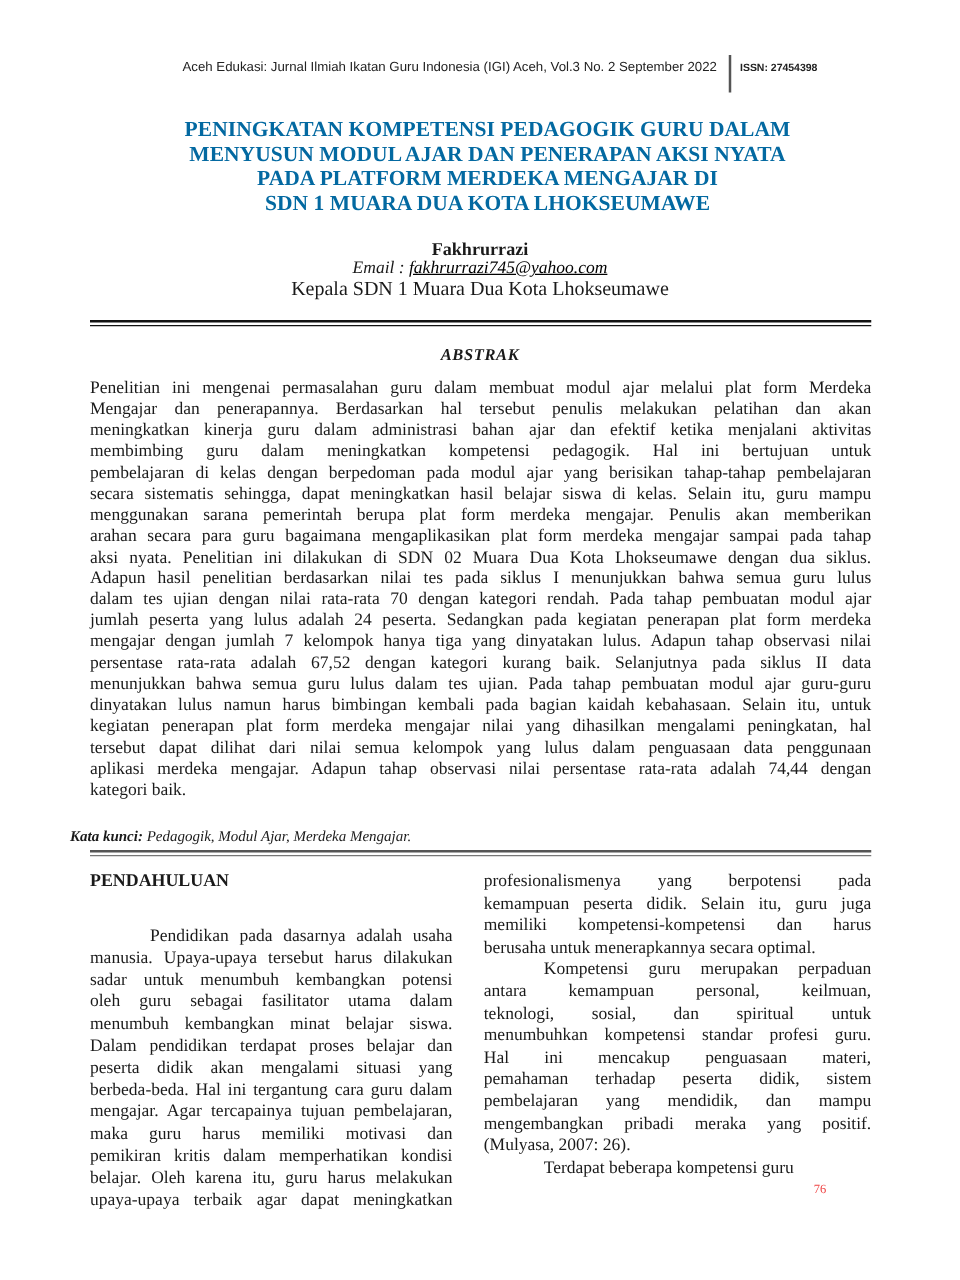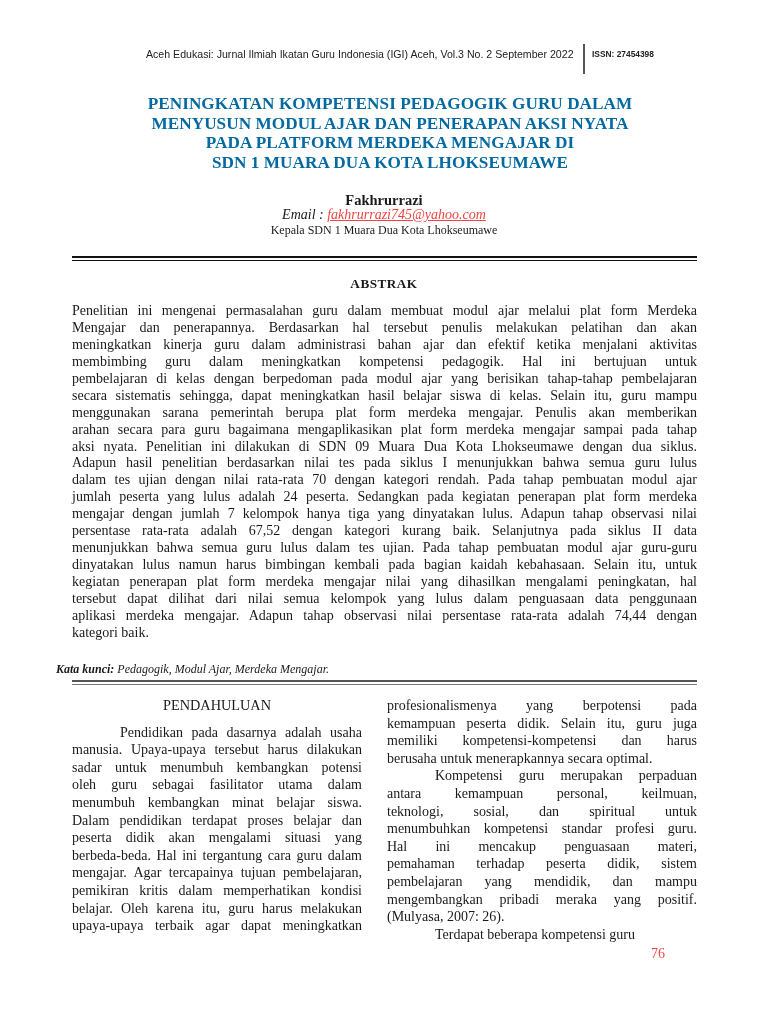--- a/index.html
+++ b/index.html
@@ -75,30 +75,30 @@
     .email-line {
       position: absolute;
       top: 207px;
       left: 0;
       width: 768px;
       text-align: center;
       font-size: 14px;
       font-style: italic;
     }
     .email-line a {
-      color: #ef4444;
+      color: #000000;
       text-decoration: underline;
     }
     .affil {
       position: absolute;
       top: 223px;
       left: 0;
       width: 768px;
       text-align: center;
-      font-size: 12px;
+      font-size: 16px;
     }
     .double-rule {
       position: absolute;
       left: 72px;
       width: 625px;
       border-top: 2px solid #111;
       height: 2px;
       border-bottom: 1px solid #111;
     }
     .double-rule.top { top: 256px; }
@@ -107,20 +107,21 @@
       border-top: 2px solid #555;
       border-bottom: 1px solid #777;
     }
     .abstract-heading {
       position: absolute;
       top: 276px;
       left: 0;
       width: 768px;
       text-align: center;
       font-weight: bold;
+      font-style: italic;
       font-size: 13.2px;
       letter-spacing: 0.5px;
     }
     .abstract {
       position: absolute;
       top: 303px;
       left: 72px;
       width: 625px;
       font-size: 14px;
       line-height: 16.95px;
@@ -155,31 +156,30 @@
     .col .ln {
       display: block;
       text-align: justify;
       text-align-last: justify;
       white-space: nowrap;
       height: 17.6px;
     }
     .col .ln.last { text-align-last: left; }
     .col .ln.indent { padding-left: 48px; }
     .section-heading {
-      font-weight: normal;
+      font-weight: bold;
       font-size: 14.3px;
       height: 17.6px;
-      margin-bottom: 9px;
-      text-align: center;
+      margin-bottom: 26px;
     }
     .page-number {
       position: absolute;
       top: 946px;
       left: 651px;
-      font-size: 14px;
+      font-size: 10px;
       color: #ef4444;
     }
   </style>
 </head>
 <body>
 
 <div class="running-header">
   <span class="journal">Aceh Edukasi:  Jurnal Ilmiah Ikatan Guru Indonesia (IGI) Aceh, Vol.3 No. 2 September  2022</span>
   <span class="sep"></span>
   <span class="issn">ISSN: 27454398</span>
@@ -202,21 +202,21 @@
 
 <div class="abstract" id="abstract-body">
     <span class="ln">Penelitian ini mengenai permasalahan guru dalam  membuat modul ajar melalui plat form Merdeka</span>
     <span class="ln">Mengajar dan penerapannya. Berdasarkan hal tersebut  penulis melakukan pelatihan dan akan</span>
     <span class="ln">meningkatkan kinerja guru dalam administrasi bahan ajar dan efektif ketika menjalani aktivitas</span>
     <span class="ln">membimbing guru dalam meningkatkan kompetensi pedagogik. Hal ini bertujuan untuk</span>
     <span class="ln">pembelajaran di kelas dengan berpedoman pada modul ajar yang berisikan tahap-tahap pembelajaran</span>
     <span class="ln">secara sistematis sehingga, dapat meningkatkan hasil belajar siswa di kelas. Selain itu, guru mampu</span>
     <span class="ln">menggunakan sarana pemerintah berupa plat form merdeka mengajar. Penulis akan memberikan</span>
     <span class="ln">arahan secara para guru bagaimana mengaplikasikan plat form merdeka mengajar sampai pada tahap</span>
-    <span class="ln">aksi nyata. Penelitian ini dilakukan di SDN 09 Muara Dua Kota Lhokseumawe dengan dua siklus.</span>
+    <span class="ln">aksi nyata. Penelitian ini dilakukan di SDN 02 Muara Dua Kota Lhokseumawe dengan dua siklus.</span>
     <span class="ln">Adapun hasil penelitian berdasarkan  nilai tes pada siklus I menunjukkan bahwa semua guru lulus</span>
     <span class="ln">dalam tes ujian dengan nilai rata-rata 70 dengan kategori rendah. Pada tahap pembuatan modul ajar</span>
     <span class="ln">jumlah peserta yang lulus adalah 24 peserta. Sedangkan pada kegiatan penerapan plat form merdeka</span>
     <span class="ln">mengajar dengan jumlah 7 kelompok hanya tiga yang dinyatakan lulus. Adapun tahap observasi nilai</span>
     <span class="ln">persentase rata-rata adalah 67,52 dengan kategori kurang baik. Selanjutnya pada siklus II data</span>
     <span class="ln">menunjukkan bahwa semua guru lulus dalam tes ujian. Pada tahap pembuatan modul ajar guru-guru</span>
     <span class="ln">dinyatakan lulus namun harus bimbingan kembali pada bagian kaidah kebahasaan. Selain itu, untuk</span>
     <span class="ln">kegiatan penerapan plat form merdeka mengajar nilai yang dihasilkan mengalami peningkatan, hal</span>
     <span class="ln">tersebut dapat dilihat dari nilai semua kelompok yang lulus dalam penguasaan data penggunaan</span>
     <span class="ln">aplikasi merdeka mengajar. Adapun tahap observasi nilai persentase rata-rata adalah 74,44 dengan</span>
@@ -232,20 +232,21 @@
   <div id="left-lines">
       <span class="ln indent">Pendidikan pada dasarnya adalah usaha</span>
       <span class="ln">manusia. Upaya-upaya tersebut harus dilakukan</span>
       <span class="ln">sadar untuk menumbuh kembangkan potensi</span>
       <span class="ln">oleh guru sebagai fasilitator utama dalam</span>
       <span class="ln">menumbuh kembangkan minat belajar siswa.</span>
       <span class="ln">Dalam pendidikan terdapat proses belajar dan</span>
       <span class="ln">peserta didik akan mengalami situasi yang</span>
       <span class="ln">berbeda-beda. Hal ini tergantung cara guru dalam</span>
       <span class="ln">mengajar. Agar tercapainya tujuan pembelajaran,</span>
+      <span class="ln">maka guru harus memiliki motivasi dan</span>
       <span class="ln">pemikiran kritis dalam memperhatikan kondisi</span>
       <span class="ln">belajar. Oleh karena itu, guru harus melakukan</span>
       <span class="ln">upaya-upaya terbaik agar dapat meningkatkan</span>
     </div>
 </div>
 
 <div class="col right" id="right-lines">
     <span class="ln">profesionalismenya yang berpotensi pada</span>
     <span class="ln">kemampuan peserta didik. Selain itu, guru juga</span>
     <span class="ln">memiliki kompetensi-kompetensi dan harus</span>

